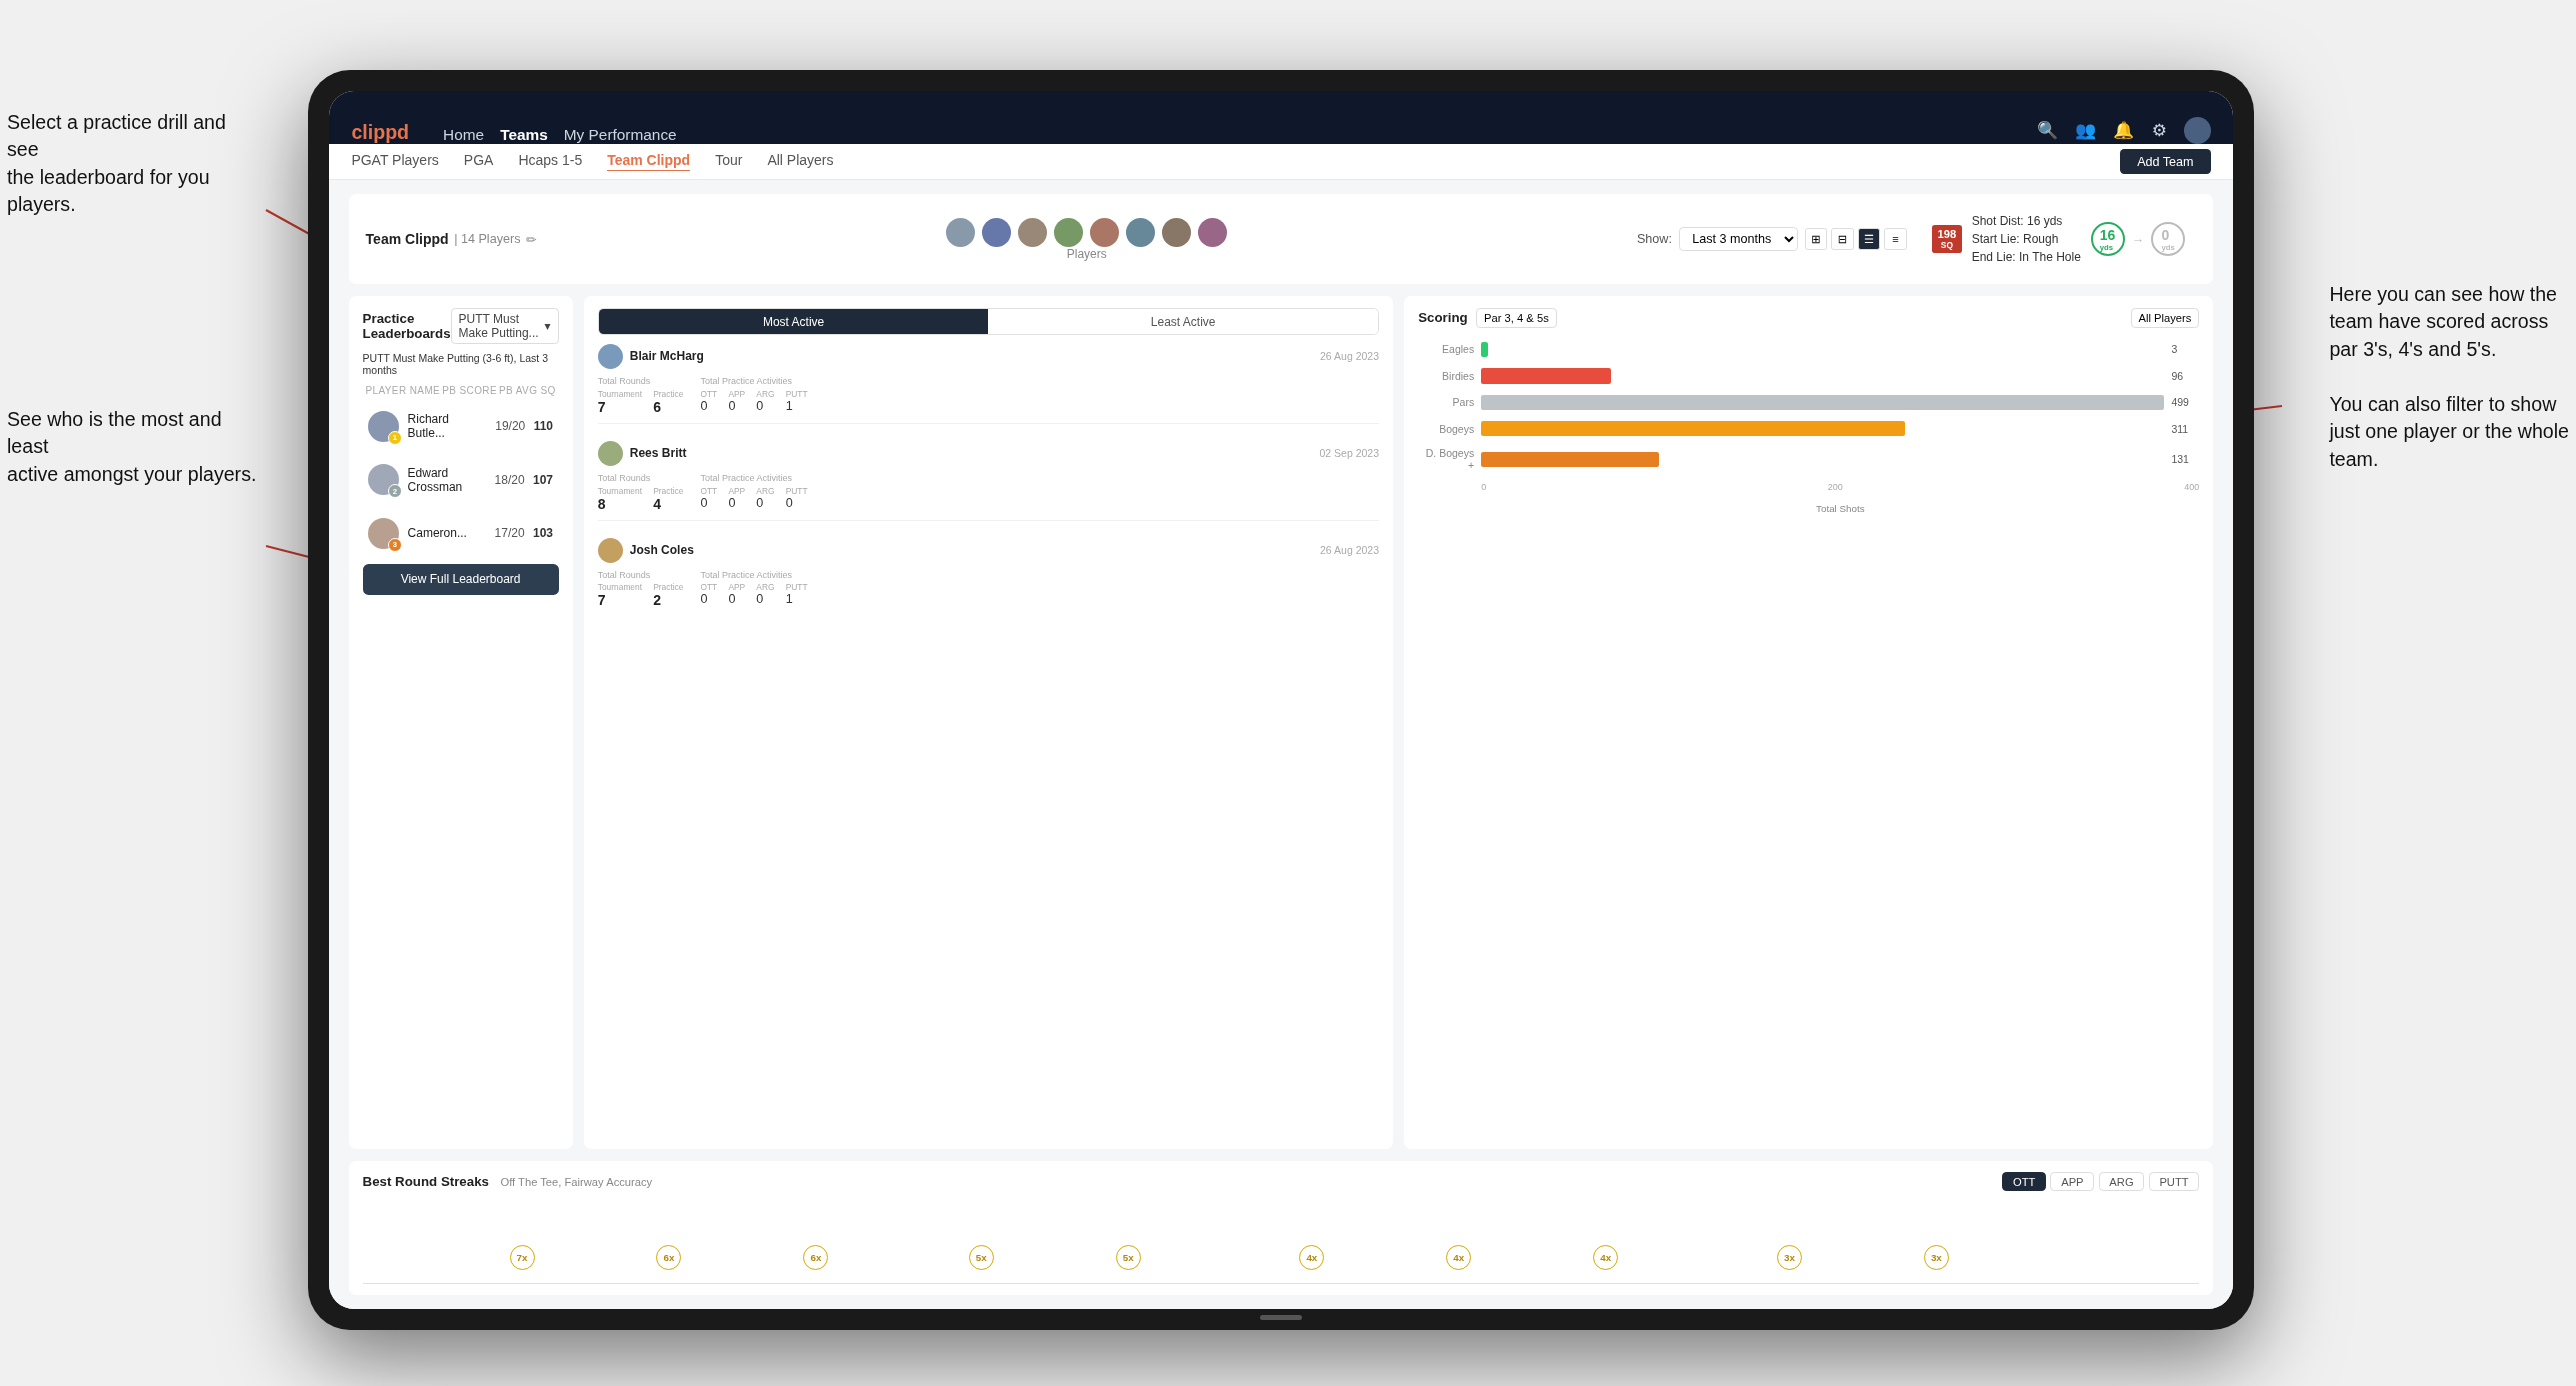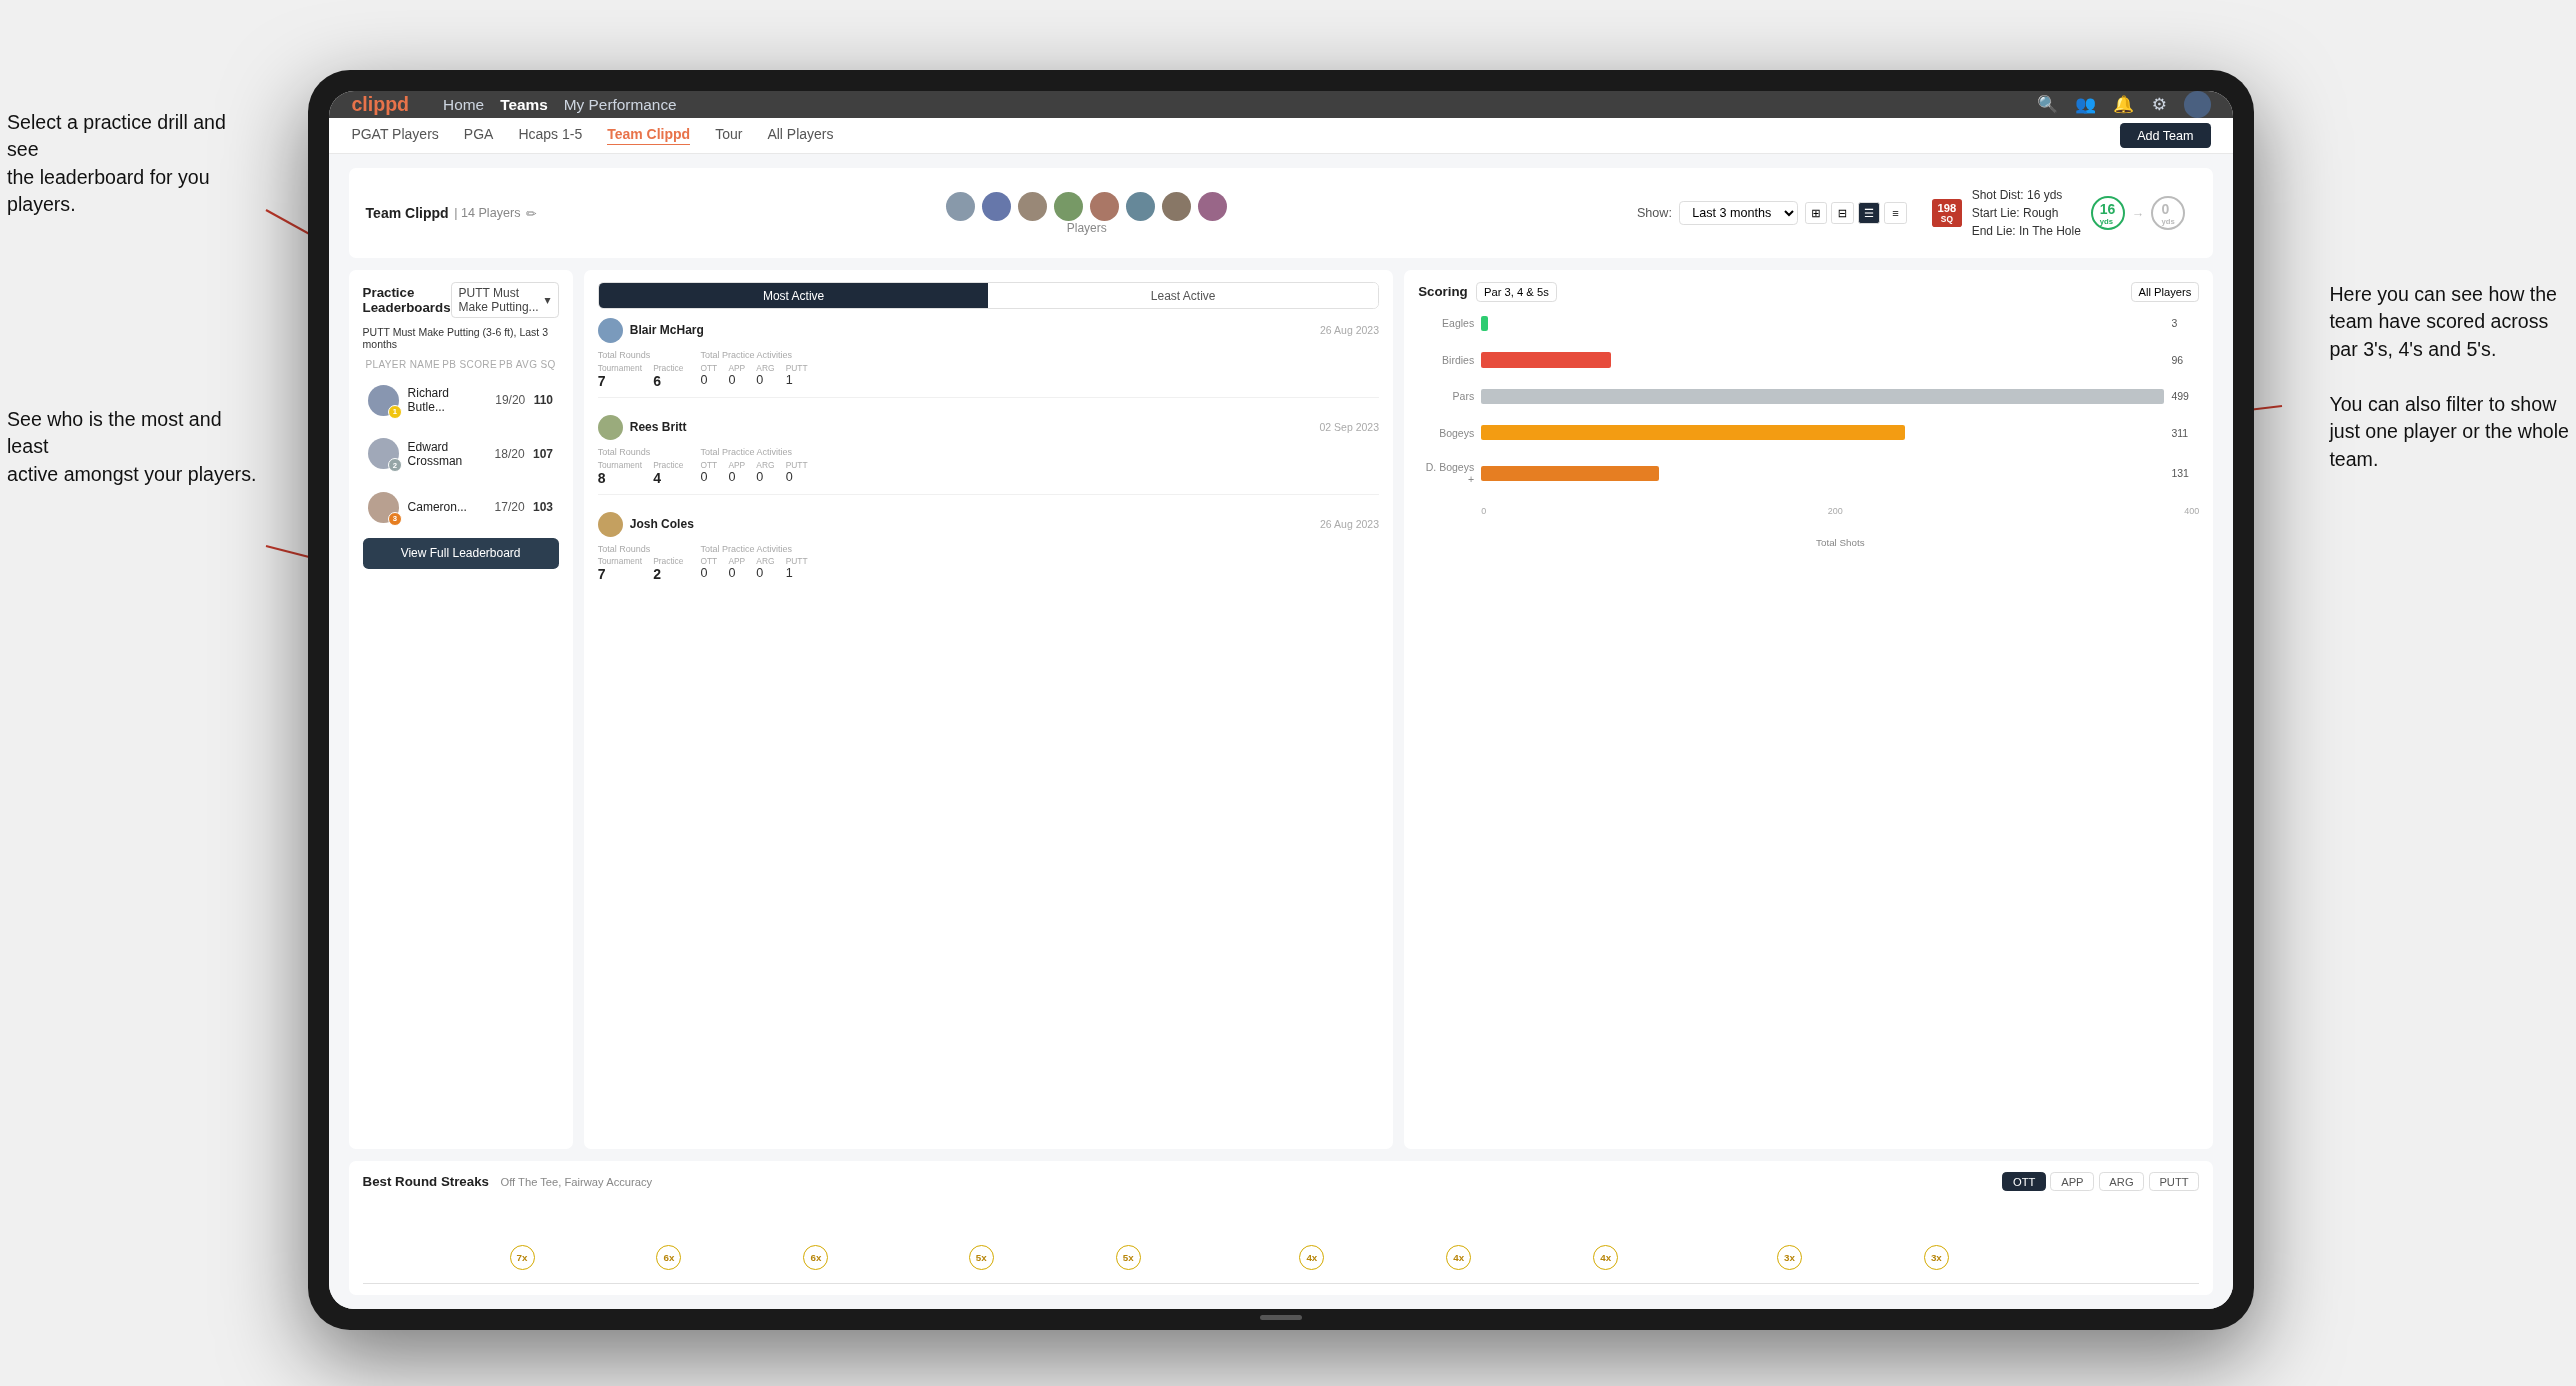--- a/index.html
+++ b/index.html
@@ -42,24 +42,24 @@
       height: 100%;
       background: #fff;
       border-radius: 25px;
       overflow: hidden;
       display: flex;
       flex-direction: column;
     }
 
     
     .top-nav {
-      background: #404040;
-      height: 27px;
-      display: flex;
-      align-items: center;
+      background: #0f172a;
+      height: 53px;
+      display: flex;
+      align-items: flex-end;
       padding: 0 22.4px;
       flex-shrink: 0;
     }
     .nav-logo {
       color: #e8734a;
       font-size: 19.6px;
       font-weight: 700;
       margin-right: 34px;
     }
     .nav-links {
@@ -432,21 +432,21 @@
       border-radius: 4.2px;
       padding: 2.8px 7px;
       font-size: 11.2px;
       cursor: pointer;
     }
 
     .scoring-chart {
       flex: 1;
       display: flex;
       flex-direction: column;
-      gap: 21px;
+      gap: 11px;
       padding-top: 5.6px;
     }
     .score-row {
       display: flex;
       align-items: center;
       gap: 7px;
     }
     .score-label {
       width: 56px;
       font-size: 10.5px;

